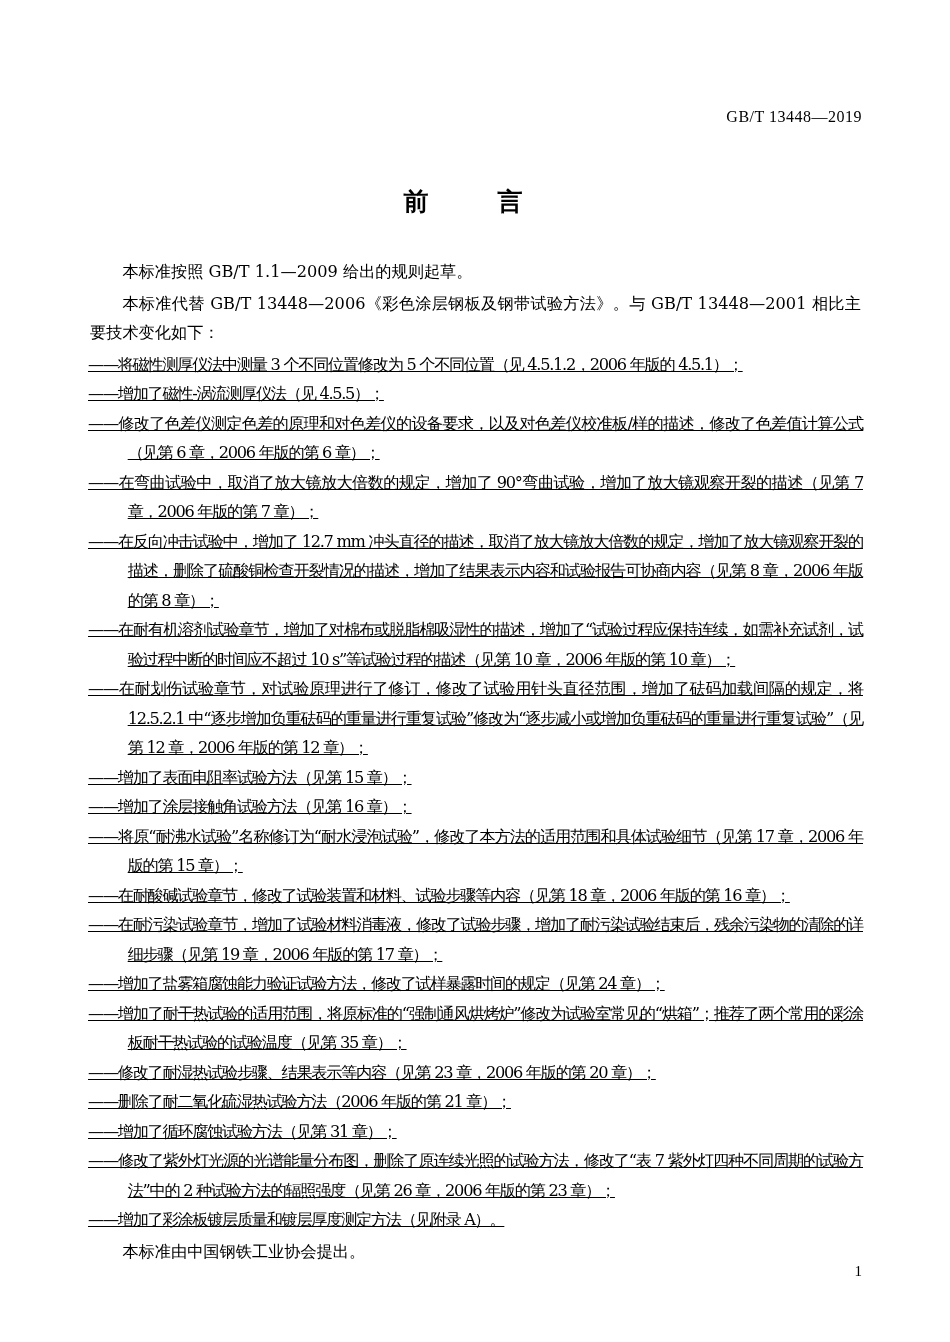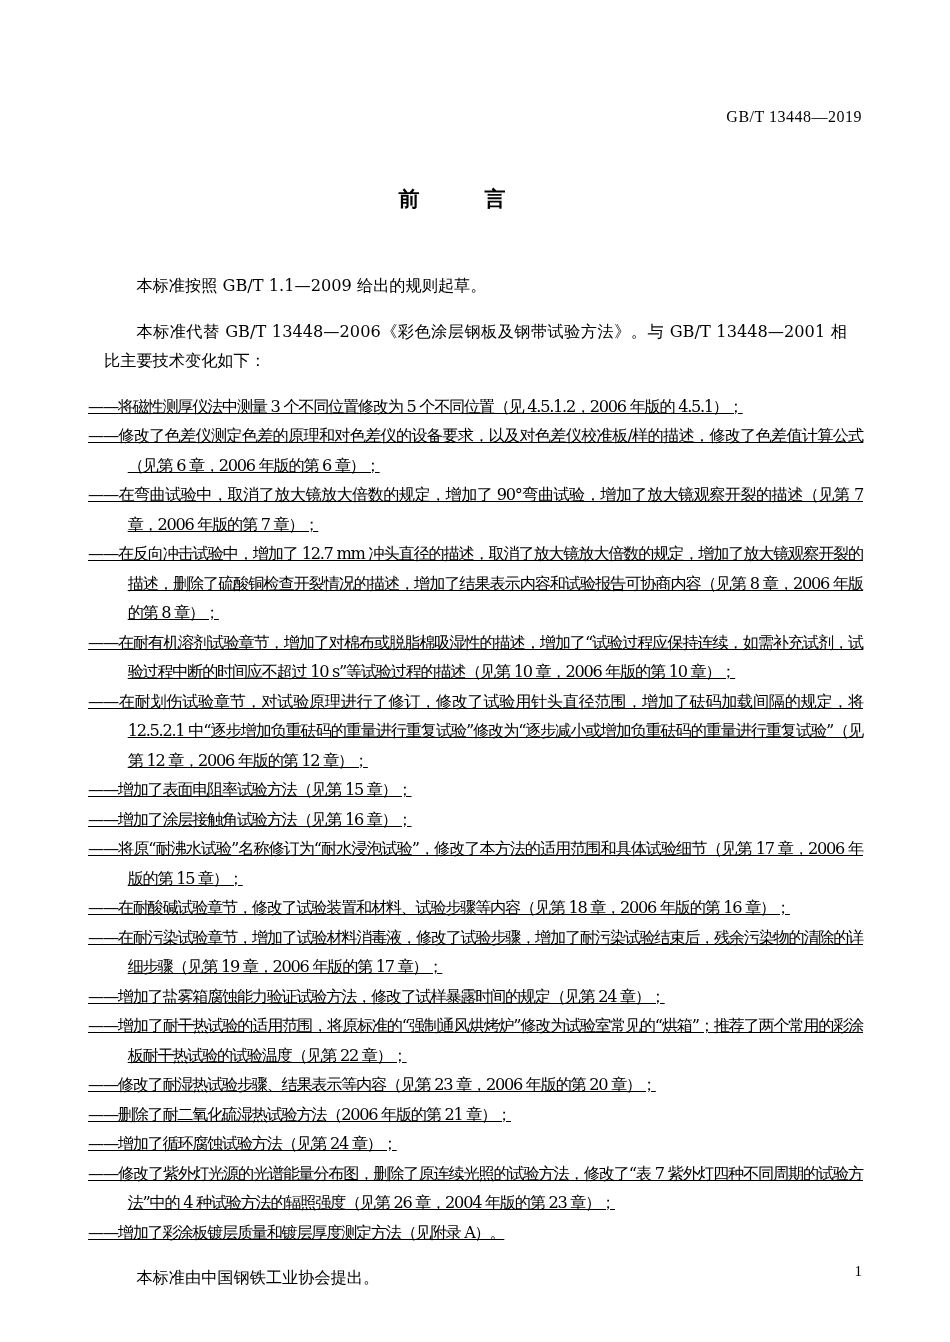--- a/index.html
+++ b/index.html
@@ -31,34 +31,35 @@
     letter-spacing: 0.5px;
   }
   .title {
     position: absolute;
     top: 185px;
     left: 0;
     width: 904px;
     text-align: center;
     font-family: "DejaVu Sans", "Liberation Sans", sans-serif;
     font-weight: bold;
-    font-size: 21px;
+    font-size: 25px;
     letter-spacing: 22px;
     text-indent: 22px;
+    padding-left: 11px;
   }
   .content {
     position: absolute;
     top: 255px;
     left: 88px;
     width: 775px;
     font-size: 16.2px;
     line-height: 29.5px;
   }
   .para {
-    margin: 16px;
+    margin: 2px;
     text-align: justify;
     text-justify: inter-ideograph;
   }
   .indent2 {
     text-indent: 2em;
   }
   .hang {
     margin: 0;
     padding-left: 2.45em;
     text-indent: -2.45em;
@@ -83,35 +84,36 @@
 <div class="page">
 
   <div class="header">GB/T 13448—2019</div>
 
   <div class="title">前　言</div>
 
   <div class="content">
       <p class="para indent2">本标准按照 GB/T 1.1—2009 给出的规则起草。</p>
       <p class="para indent2">本标准代替 GB/T 13448—2006《彩色涂层钢板及钢带试验方法》。与 GB/T 13448—2001 相比主要技术变化如下：</p>
       <p class="hang dash">——将磁性测厚仪法中测量 3 个不同位置修改为 5 个不同位置（见 4.5.1.2，2006 年版的 4.5.1）；</p>
+      <p class="hang dash">——增加了磁性-涡流测厚仪法（见 4.5.5）；</p>
       <p class="hang dash">——修改了色差仪测定色差的原理和对色差仪的设备要求，以及对色差仪校准板/样的描述，修改了色差值计算公式（见第 6 章，2006 年版的第 6 章）；</p>
       <p class="hang dash">——在弯曲试验中，取消了放大镜放大倍数的规定，增加了 90°弯曲试验，增加了放大镜观察开裂的描述（见第 7 章，2006 年版的第 7 章）；</p>
       <p class="hang dash">——在反向冲击试验中，增加了 12.7 mm 冲头直径的描述，取消了放大镜放大倍数的规定，增加了放大镜观察开裂的描述，删除了硫酸铜检查开裂情况的描述，增加了结果表示内容和试验报告可协商内容（见第 8 章，2006 年版的第 8 章）；</p>
       <p class="hang dash">——在耐有机溶剂试验章节，增加了对棉布或脱脂棉吸湿性的描述，增加了“试验过程应保持连续，如需补充试剂，试验过程中断的时间应不超过 10 s”等试验过程的描述（见第 10 章，2006 年版的第 10 章）；</p>
       <p class="hang dash">——在耐划伤试验章节，对试验原理进行了修订，修改了试验用针头直径范围，增加了砝码加载间隔的规定，将 12.5.2.1 中“逐步增加负重砝码的重量进行重复试验”修改为“逐步减小或增加负重砝码的重量进行重复试验”（见第 12 章，2006 年版的第 12 章）；</p>
       <p class="hang dash">——增加了表面电阻率试验方法（见第 15 章）；</p>
       <p class="hang dash">——增加了涂层接触角试验方法（见第 16 章）；</p>
       <p class="hang dash">——将原“耐沸水试验”名称修订为“耐水浸泡试验”，修改了本方法的适用范围和具体试验细节（见第 17 章，2006 年版的第 15 章）；</p>
       <p class="hang dash">——在耐酸碱试验章节，修改了试验装置和材料、试验步骤等内容（见第 18 章，2006 年版的第 16 章）；</p>
       <p class="hang dash">——在耐污染试验章节，增加了试验材料消毒液，修改了试验步骤，增加了耐污染试验结束后，残余污染物的清除的详细步骤（见第 19 章，2006 年版的第 17 章）；</p>
       <p class="hang dash">——增加了盐雾箱腐蚀能力验证试验方法，修改了试样暴露时间的规定（见第 24 章）；</p>
-      <p class="hang dash">——增加了耐干热试验的适用范围，将原标准的“强制通风烘烤炉”修改为试验室常见的“烘箱”；推荐了两个常用的彩涂板耐干热试验的试验温度（见第 22 章）；</p>
+      <p class="hang dash">——增加了耐干热试验的适用范围，将原标准的“强制通风烘烤炉”修改为试验室常见的“烘箱”；推荐了两个常用的彩涂板耐干热试验的试验温度（见第 35 章）；</p>
       <p class="hang dash">——修改了耐湿热试验步骤、结果表示等内容（见第 23 章，2006 年版的第 20 章）；</p>
       <p class="hang dash">——删除了耐二氧化硫湿热试验方法（2006 年版的第 21 章）；</p>
-      <p class="hang dash">——增加了循环腐蚀试验方法（见第 24 章）；</p>
-      <p class="hang dash">——修改了紫外灯光源的光谱能量分布图，删除了原连续光照的试验方法，修改了“表 7 紫外灯四种不同周期的试验方法”中的 4 种试验方法的辐照强度（见第 26 章，2004 年版的第 23 章）；</p>
+      <p class="hang dash">——增加了循环腐蚀试验方法（见第 31 章）；</p>
+      <p class="hang dash">——修改了紫外灯光源的光谱能量分布图，删除了原连续光照的试验方法，修改了“表 7 紫外灯四种不同周期的试验方法”中的 2 种试验方法的辐照强度（见第 26 章，2006 年版的第 23 章）；</p>
       <p class="hang dash">——增加了彩涂板镀层质量和镀层厚度测定方法（见附录 A）。</p>
       <p class="para indent2">本标准由中国钢铁工业协会提出。</p>
     </div>
 
   <div class="pagenum">1</div>
 
 </div>
 
 </body></html>

